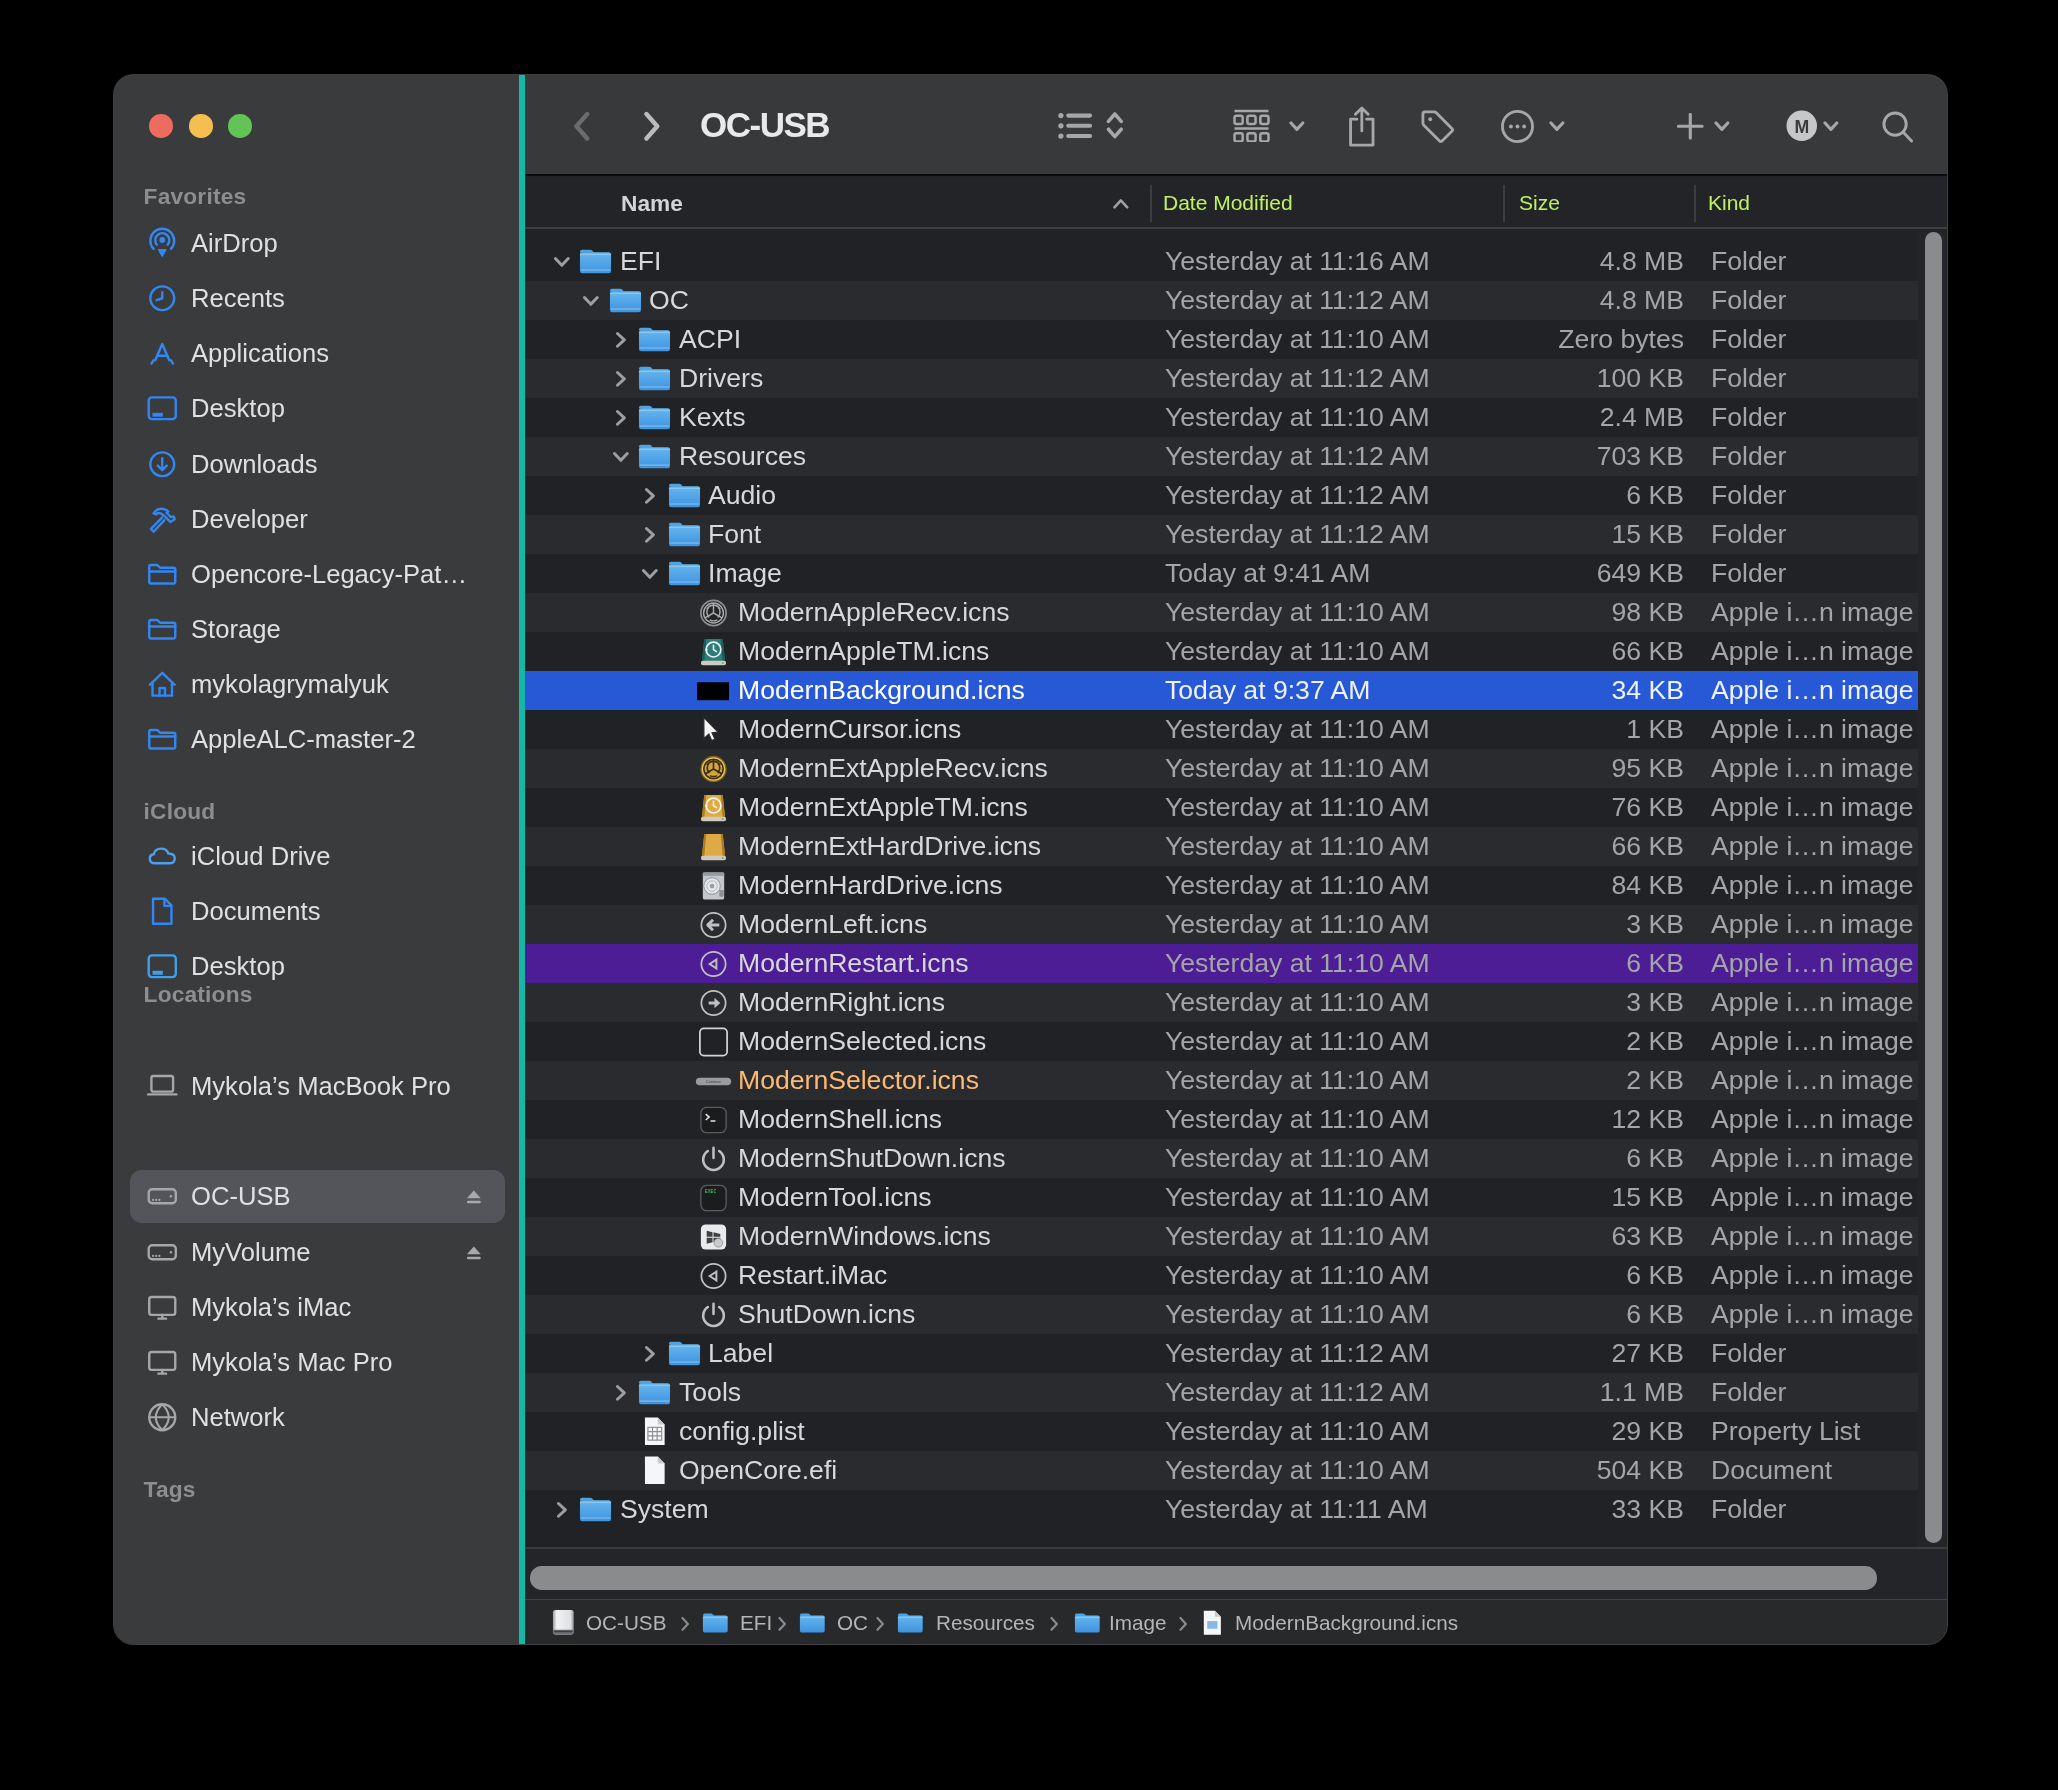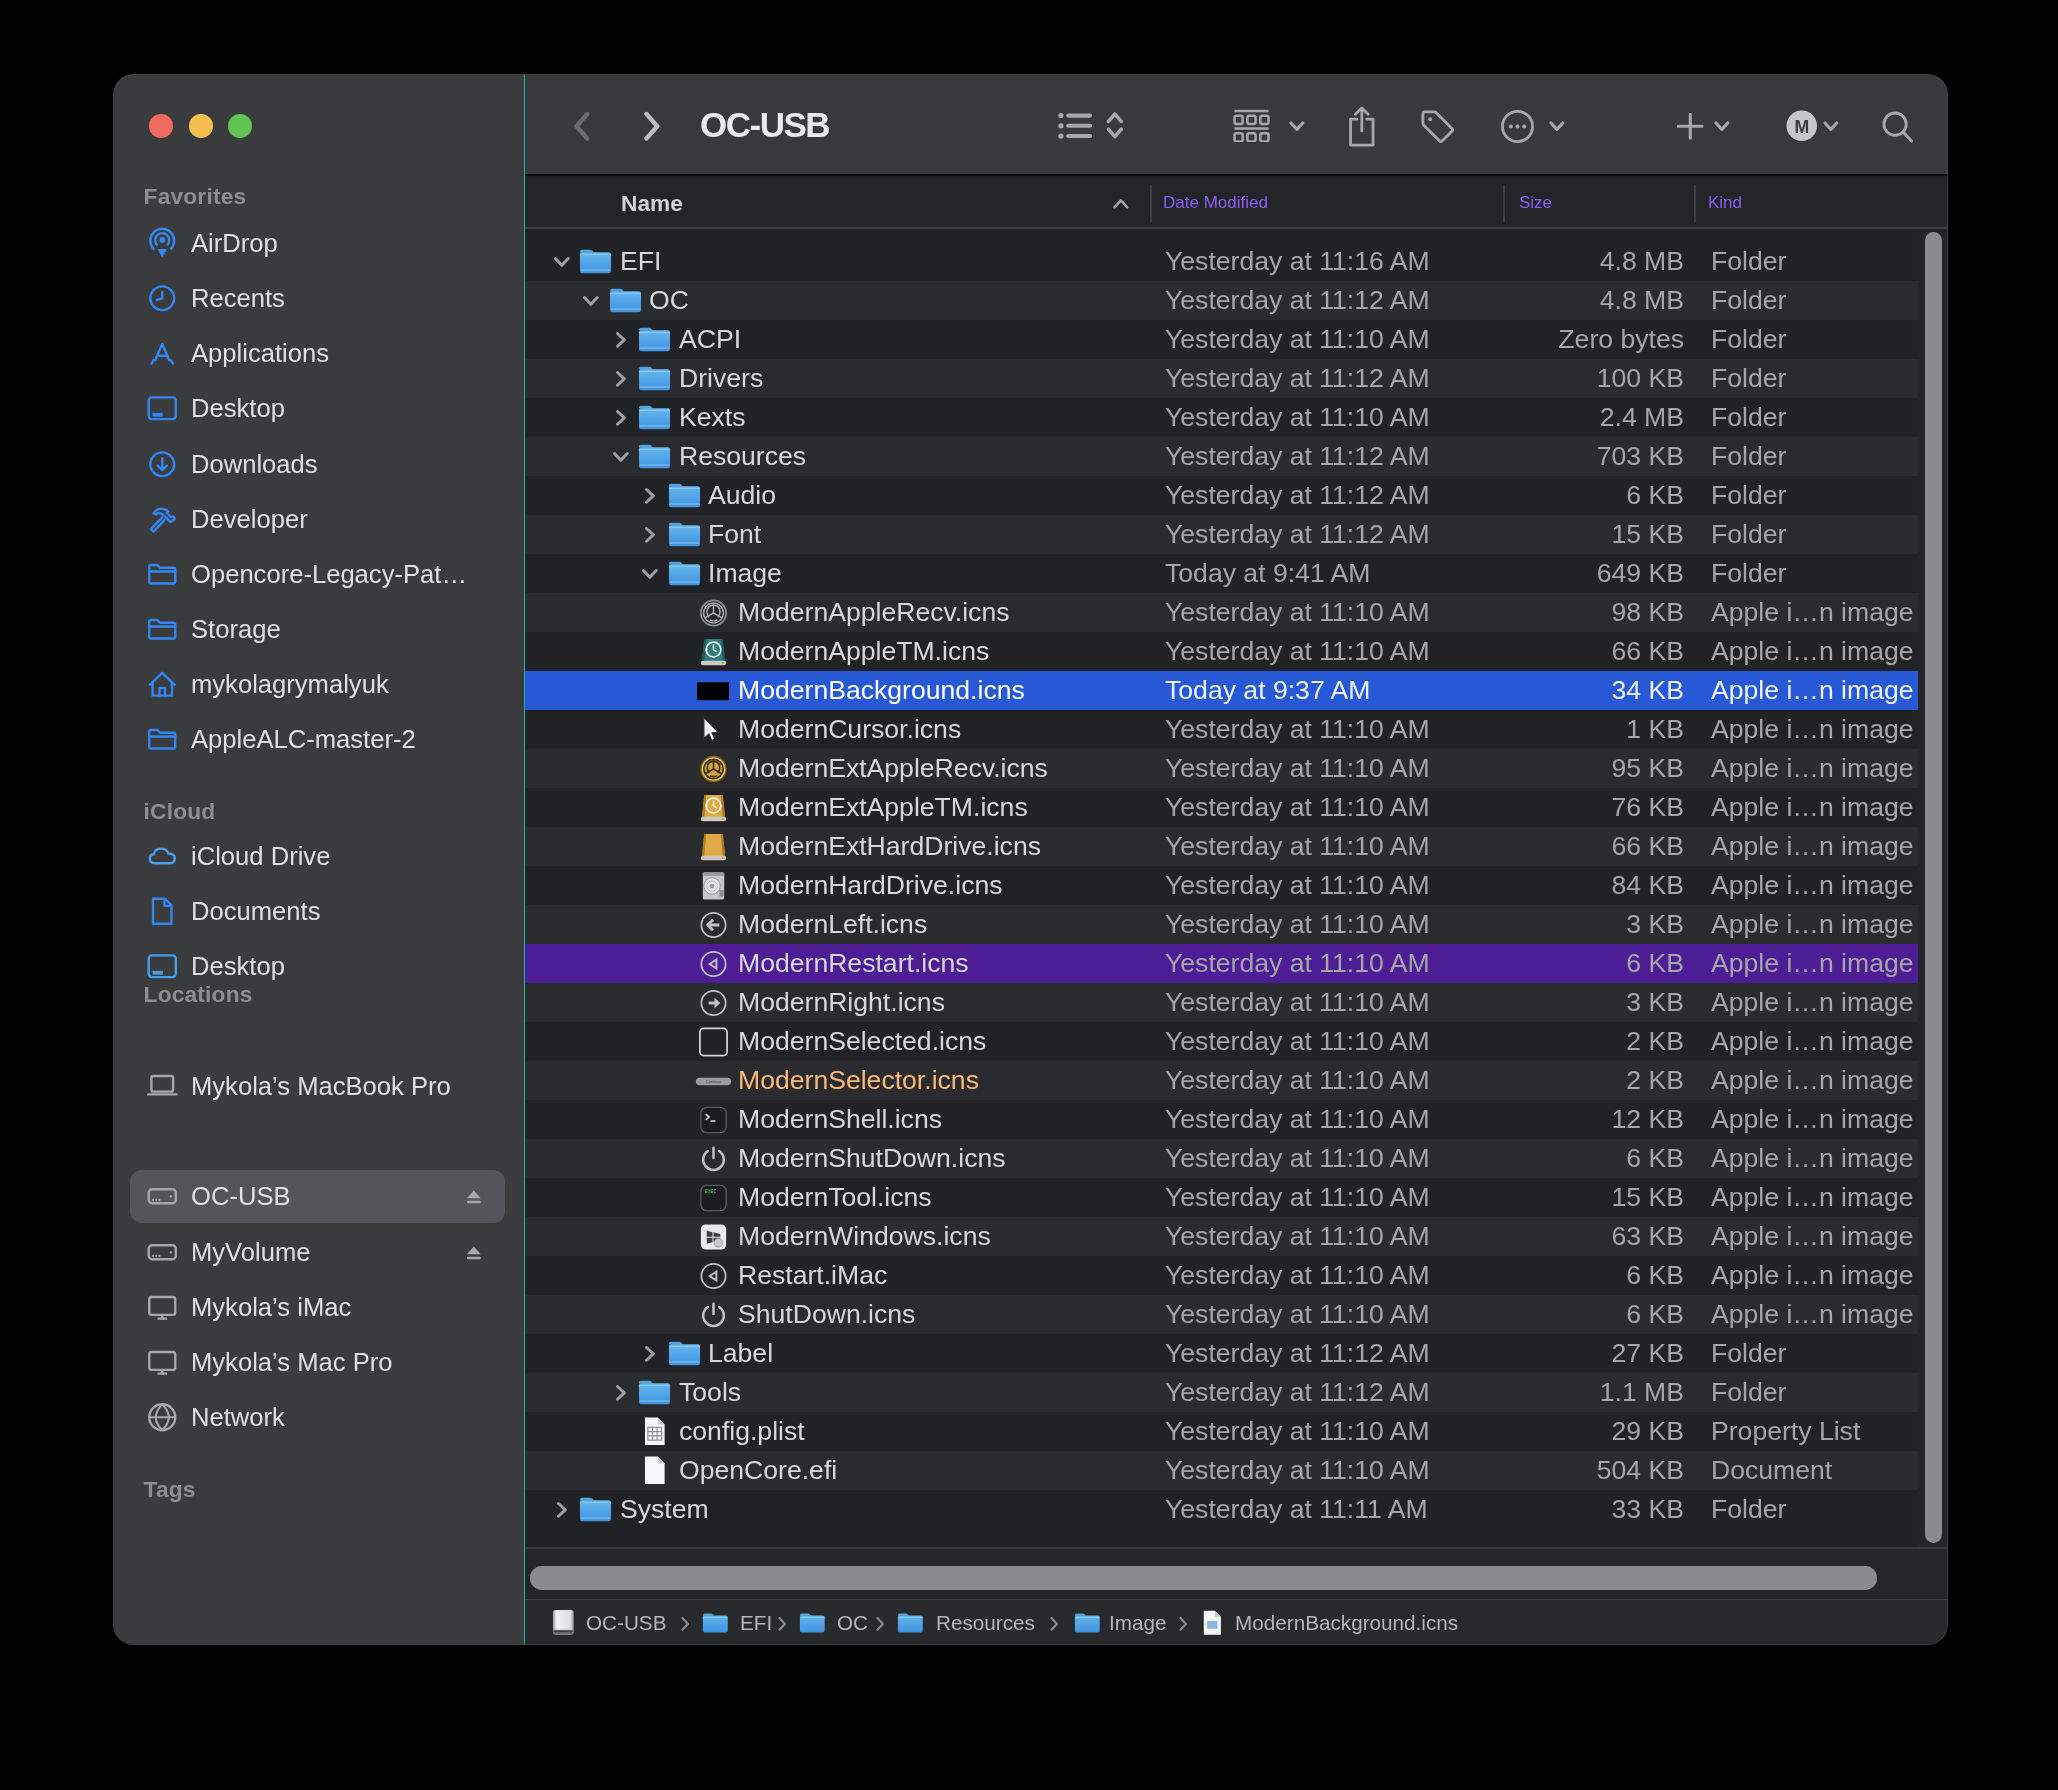--- a/index.html
+++ b/index.html
@@ -2,35 +2,35 @@
 <html><head>
 <meta charset="utf-8">
 <style>
 * { margin:0; padding:0; box-sizing:border-box; }
 html,body { width:2059px; height:1791px; background:#000000; font-family:"Liberation Sans",sans-serif; overflow:hidden; }
 .abs { position:absolute; }
 .win { position:absolute; left:114px; top:75px; width:1833px; height:1569px;
   background:#212225; border-radius:19.7px; overflow:hidden;
   box-shadow: inset 0 1px 0 rgba(255,255,255,0.28), 0 0 0 1px rgba(90,90,92,0.7); }
 .sidebar { position:absolute; left:0; top:0; width:411px; height:100%; background:#3a3b3d;
-  border-right:1px solid #14b8a6;padding-left:45px; }
+  border-right:6px solid #14b8a6;padding-left:45px; }
 .light { position:absolute; top:39px; width:23.6px; height:23.6px; border-radius:50%; }
 .shead { font-size:22.7px; font-weight:700; color:#8d8e90; letter-spacing:0.2px; transform:translateZ(0); }
 .srow { left:0; width:411px; height:55px; }
 .stxt { font-size:25.6px; color:#dfe0e2; top:50%; transform:translateY(-52%); white-space:nowrap; }
 .selrow { left:15.8px; width:375px; height:53px; background:#54555a; border-radius:11.8px; }
 .icwrap { display:flex; align-items:center; justify-content:center; }
 .main { position:absolute; left:411px; top:0; width:1422px; height:100%; }
 .toolbar { position:absolute; left:0; top:0; width:100%; height:101px; background:#38393b;
   border-bottom:2px solid #0b0b0c; }
 .wtitle { position:absolute; left:175px; top:0; height:101px; line-height:99px; transform:translateZ(0); font-size:35px; font-weight:700; color:#e8e9ea; letter-spacing:-1.5px; }
 .header { position:absolute; left:0; top:103px; width:100%; height:51px; background:#232427;
   border-bottom:2px solid #3e3f41; }
 .hname { font-size:22.7px; font-weight:700; color:#d3d4d6; top:50%; transform:translateY(-50%); }
-.hlab { font-size:17px; color:#8b5cf6; top:50%; transform:translateY(-50%); }
+.hlab { font-size:21px; color:#bef264; top:50%; transform:translateY(-50%); }
 .hsep { top:6.9px; width:2px; height:37px; background:#3c3d3f; }
 .list { position:absolute; left:0; top:157px; width:1394px; height:1315px; background:#212225; padding-top:9.9px; overflow:hidden; }
 .row { position:relative; width:100%; height:39px; }
 .row .nm { font-size:26.6px; top:50%; transform:translateY(-50%); white-space:nowrap; }
 .row .dt, .row .sz, .row .kd { font-size:26.6px; top:50%; transform:translateY(-50%); white-space:nowrap; }
 .row .sz { right:235px; text-align:right; }
 .row .icwrap { top:19.7px; transform:translateY(-50%); height:35px; }
 .sic { position:absolute; left:31.5px; top:10.8px; width:33px; height:33px; display:flex; align-items:center; justify-content:center; }
 .vtrack { position:absolute; right:0; top:157px; width:28.6px; height:1315px; background:#242528; }
 .vthumb { position:absolute; left:6.9px; top:0px; width:16.7px; height:1311px; border-radius:8.9px; background:#8a8b8c; }

